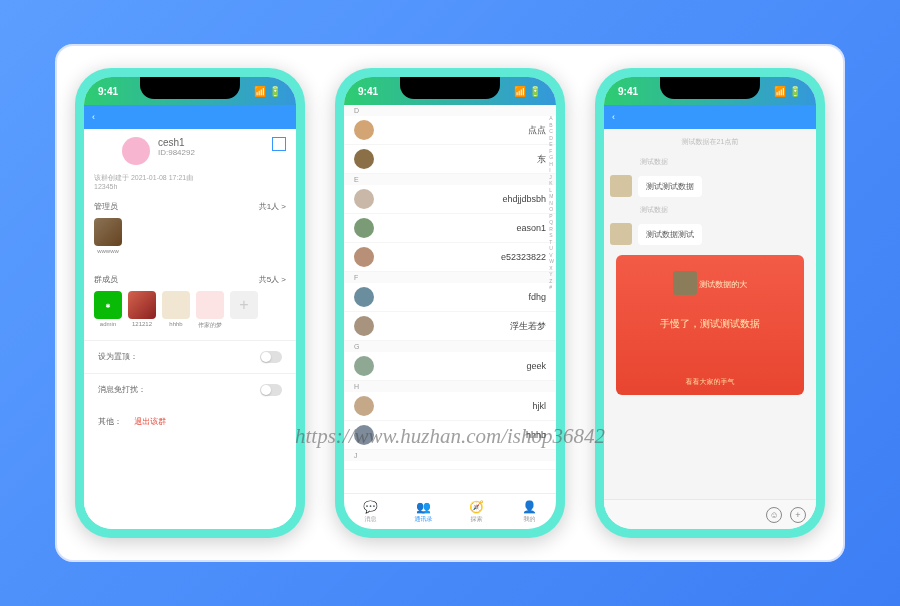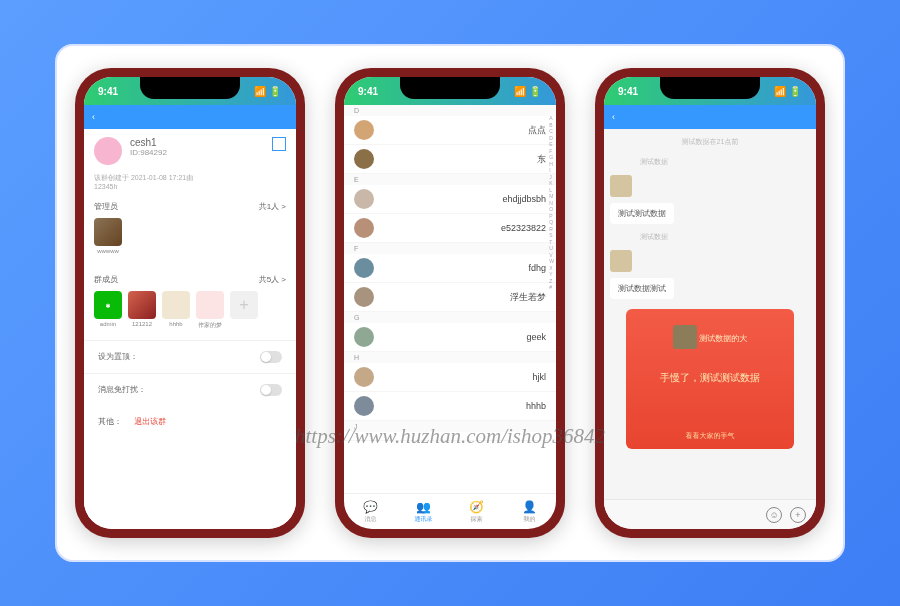--- a/index.html
+++ b/index.html
@@ -1,27 +1,27 @@
 <!DOCTYPE html>
 <html><head>
 <meta charset="utf-8">
 <style>
 * { margin: 0; padding: 0; box-sizing: border-box; font-family: -apple-system, sans-serif; }
 body { width: 900px; height: 606px; background: linear-gradient(135deg, #5b9eff 0%, #3d7ef5 100%); display: flex; align-items: center; justify-content: center; position: relative; }
 .card { background: #fff; border-radius: 18px; padding: 24px 20px; display: flex; gap: 30px; box-shadow: 0 0 0 2px rgba(90,140,255,0.25) inset; }
-.phone { width: 230px; height: 470px; background: #7f1d1d; border-radius: 36px; padding: 9px; position: relative; box-shadow: 0 4px 20px rgba(0,0,0,0.2); }
+.phone { width: 230px; height: 470px; background: #5eead4; border-radius: 36px; padding: 9px; position: relative; box-shadow: 0 4px 20px rgba(0,0,0,0.2); }
 .phone::before { content: ""; position: absolute; top: 9px; left: 50%; transform: translateX(-50%); width: 100px; height: 22px; background: #000; border-radius: 0 0 14px 14px; z-index: 10; }
 .screen { width: 100%; height: 100%; background: #fff; border-radius: 28px; overflow: hidden; display: flex; flex-direction: column; font-size: 9px; color: #333; }
 .status { height: 28px; background: linear-gradient(90deg, #2ecc71 0%, #3498db 100%); display: flex; align-items: center; justify-content: space-between; padding: 0 14px; color: #fff; font-size: 10px; font-weight: 600; }
 .status .right { display: flex; gap: 3px; align-items: center; }
 .nav { height: 24px; background: #3498ff; display: flex; align-items: center; padding: 0 8px; color: #fff; }
 .content { flex: 1; overflow: hidden; background: #fff; position: relative; }
 
 
-.p1-head { padding: 8px 10px; display: flex; align-items: flex-start; gap: 8px; }
+.p1-head { padding: 8px 10px; display: flex; align-items: flex-start; gap: 8px; margin-left: 28px; }
 .avatar { width: 28px; height: 28px; border-radius: 50%; background: #f8b5d0; }
 .p1-info { flex: 1; font-size: 8px; color: #999; }
 .p1-info .name { color: #666; font-size: 10px; }
 .qr { width: 14px; height: 14px; border: 1px solid #3498ff; }
 .p1-desc { padding: 0 10px; font-size: 7px; color: #aaa; line-height: 1.3; }
 .p1-sec { padding: 10px; }
 .p1-row { display: flex; justify-content: space-between; align-items: center; font-size: 8px; color: #666; margin-bottom: 4px; }
 .tags { display: flex; gap: 3px; }
 .tag { background: #3498ff; color: #fff; font-size: 6px; padding: 1px 4px; border-radius: 2px; }
 .mem-grid { display: flex; gap: 6px; margin-top: 6px; flex-wrap: wrap; }
@@ -47,24 +47,24 @@
 .contact .cav { width: 20px; height: 20px; border-radius: 50%; }
 .contact .cname { font-size: 9px; color: #444; }
 .index { position: absolute; right: 2px; top: 10px; display: flex; flex-direction: column; font-size: 5px; color: #aaa; line-height: 1.3; }
 .tabbar { height: 36px; display: flex; border-top: 1px solid #eee; }
 .tab { flex: 1; display: flex; flex-direction: column; align-items: center; justify-content: center; font-size: 6px; color: #999; gap: 1px; }
 .tab.active { color: #3498ff; }
 .tab .ic { font-size: 12px; }
 
 
 .chat { background: #f5f5f5; height: 100%; display: flex; flex-direction: column; padding: 6px; gap: 6px; }
-.msg { display: flex; gap: 6px; align-items: flex-start; flex-direction: column; }
+.msg { display: flex; gap: 6px; align-items: flex-end; }
 .msg .mav { width: 22px; height: 22px; border-radius: 3px; background: #d4c5a0; flex-shrink: 0; }
 .bubble { background: #fff; padding: 5px 8px; border-radius: 4px; font-size: 8px; color: #555; }
-.redpack { margin: 4px auto; width: 168px; background: linear-gradient(180deg,#f35b47,#e84530); border-radius: 6px; padding: 16px 10px 8px; text-align: center; color: #ffe9b3; position: relative; }
+.redpack { margin: 4px auto; width: 188px; background: linear-gradient(180deg,#f35b47,#e84530); border-radius: 6px; padding: 16px 10px 8px; text-align: center; color: #ffe9b3; position: relative; }
 .redpack .rp-av { width: 24px; height: 24px; border-radius: 3px; background: #8b7d5a; margin: 0 auto 4px; display: inline-block; vertical-align: middle; }
 .redpack .rp-name { font-size: 8px; color: #ffecc0; }
 .redpack .rp-text { font-size: 10px; color: #ffe9b3; margin: 18px 0 40px; }
 .redpack .rp-foot { font-size: 7px; color: #ffd9a0; padding-top: 6px; }
 .chat-send { text-align: center; font-size: 7px; color: #bbb; padding: 2px 0; }
 .input-bar { height: 30px; background: #f8f8f8; border-top: 1px solid #e8e8e8; display: flex; align-items: center; justify-content: flex-end; padding: 0 10px; gap: 8px; color: #888; }
 .input-bar span { width: 16px; height: 16px; border: 1px solid #888; border-radius: 50%; display: flex; align-items: center; justify-content: center; font-size: 9px; }
 
 .watermark { position: absolute; left: 50%; top: 72%; transform: translate(-50%,-50%); font-family: "Times New Roman", serif; font-style: italic; font-size: 21px; color: rgba(80,80,80,0.55); pointer-events: none; white-space: nowrap; }
 </style>
@@ -161,20 +161,24 @@
             <div class="cname">点点</div>
           </div>
           <div class="contact">
             <div class="cav" style="background:#8b6f47"></div>
             <div class="cname">东</div>
           </div>
           <div class="group-h">E</div>
           <div class="contact">
             <div class="cav" style="background:#c9b8a8"></div>
             <div class="cname">ehdjjdbsbh</div>
+          </div>
+          <div class="contact">
+            <div class="cav" style="background:#7a9b76"></div>
+            <div class="cname">eason1</div>
           </div>
           <div class="contact">
             <div class="cav" style="background:#b89078"></div>
             <div class="cname">e52323822</div>
           </div>
           <div class="group-h">F</div>
           <div class="contact">
             <div class="cav" style="background:#6b8e9f"></div>
             <div class="cname">fdhg</div>
           </div>

